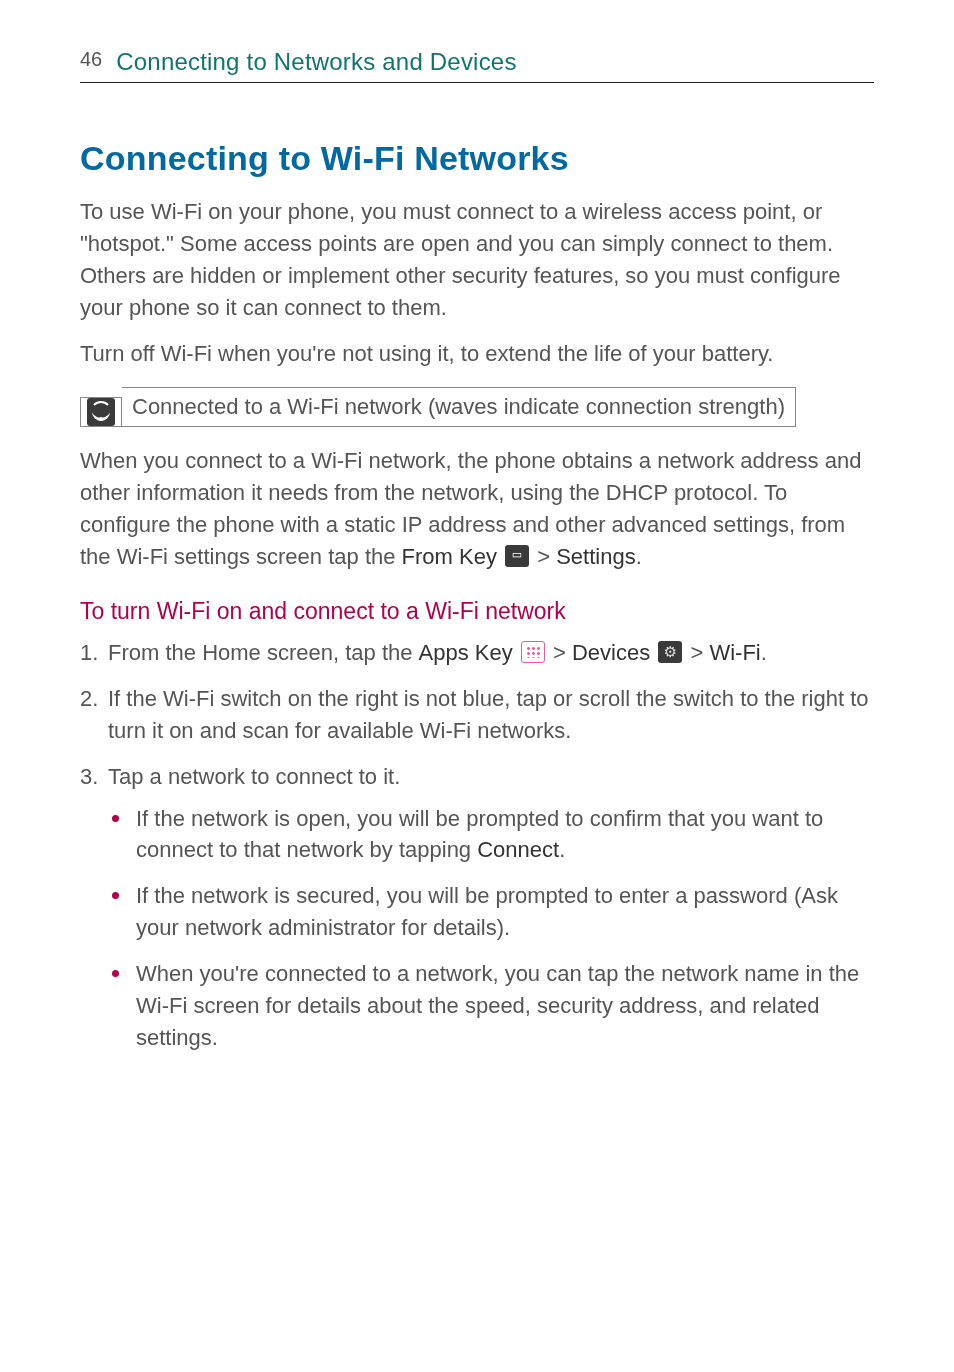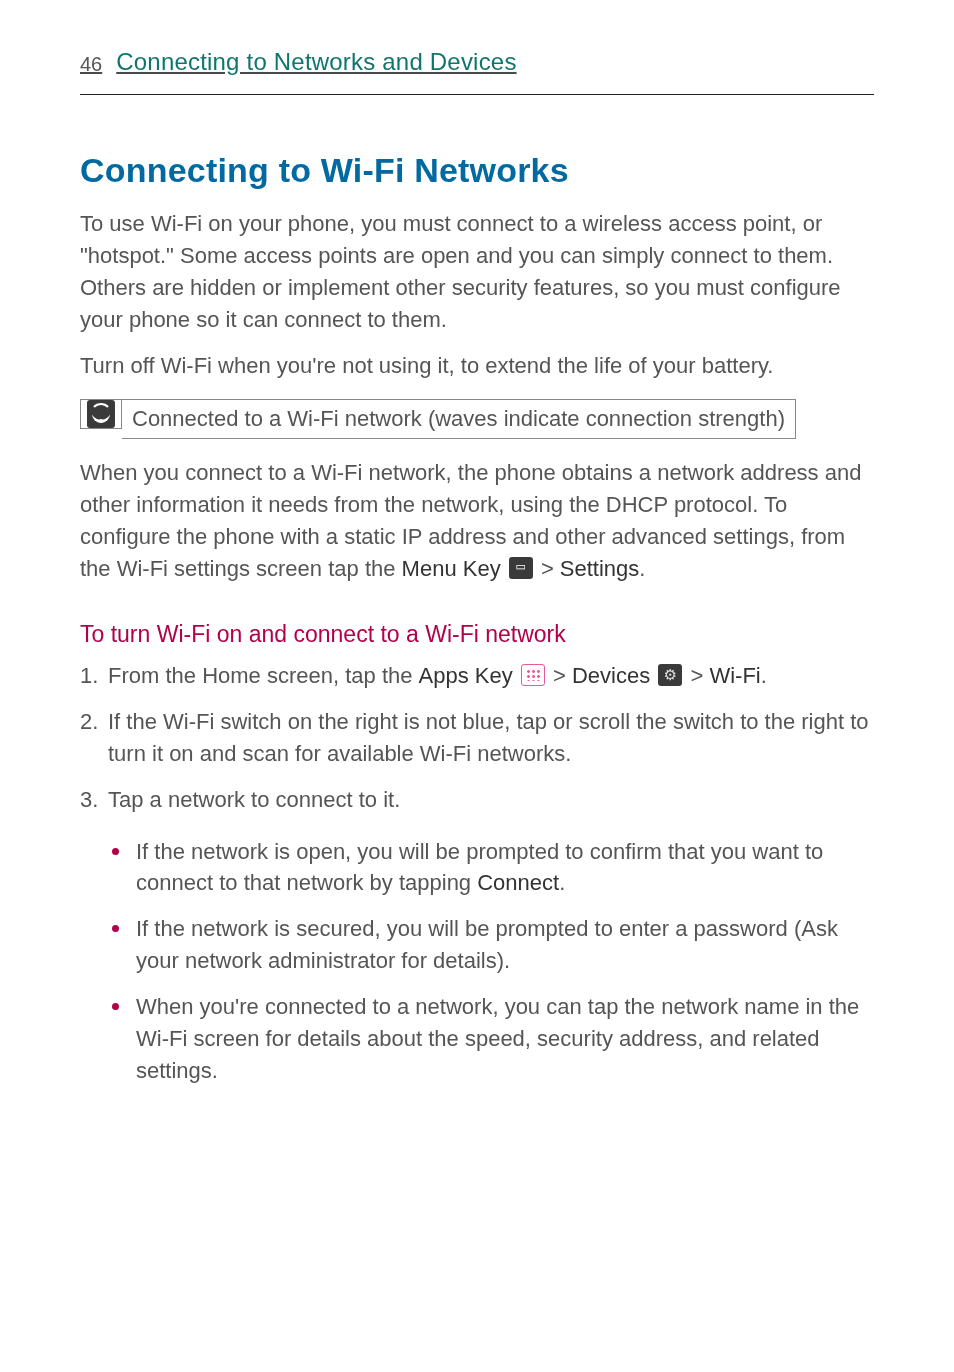--- a/index.html
+++ b/index.html
@@ -9,25 +9,24 @@
       background: #ffffff;
       font-family: "Helvetica Neue", Arial, sans-serif;
       color: #4a4a4a;
       font-weight: 300;
     }
     .page {
       padding: 48px 80px 60px 80px;
     }
     .header-line {
       display: flex;
-      align-items: flex-end;
+      align-items: flex-start;
       border-bottom: 1.5px solid #222;
-      padding-bottom: 18px;
+      padding-bottom: 6px;
       margin-bottom: 56px;
-      text-decoration: underline;
     }
     .page-num {
       font-size: 20px;
       color: #555;
       font-weight: 400;
       margin-right: 14px;
     }
     .header-title {
       font-size: 24px;
       color: #0f766e;
@@ -43,21 +42,21 @@
     }
     p.body {
       font-size: 22px;
       line-height: 1.45;
       color: #555;
       margin-bottom: 14px;
       font-weight: 300;
     }
     .icon-box {
       display: flex;
-      align-items: flex-start;
+      align-items: flex-end;
       margin: 18px 0 18px 0;
     }
     .icon-cell {
       border: 1px solid #888;
       width: 42px;
       display: flex;
       align-items: center;
       justify-content: center;
       background: #fff;
     }
@@ -138,21 +137,21 @@
       color: #ddd;
       font-size: 15px;
       left: 50%;
       top: 50%;
       transform: translate(-50%,-52%);
     }
     .subhead {
       font-size: 23px;
       color: #b2004b;
       font-weight: 500;
-      margin-top: 36px;
+      margin-top: 25px;
       margin-bottom: 12px;
     }
     ol.steps {
       list-style: none;
       counter-reset: step;
     }
     ol.steps > li {
       counter-increment: step;
       font-size: 22px;
       line-height: 1.45;
@@ -164,21 +163,21 @@
     }
     ol.steps > li::before {
       content: counter(step) ".";
       position: absolute;
       left: 0;
       top: 0;
       color: #555;
     }
     ul.bullets {
       list-style: none;
-      margin-top: 20px;
+      margin-top: 10px;
     }
     ul.bullets > li {
       font-size: 22px;
       line-height: 1.45;
       color: #555;
       font-weight: 300;
       padding-left: 28px;
       position: relative;
       margin-bottom: 14px;
     }
@@ -209,21 +208,21 @@
   <p class="body">Turn off Wi-Fi when you're not using it, to extend the life of your battery.</p>
 
   <div class="icon-box">
     <div class="icon-cell">
       <div class="icon-wifi"></div>
     </div>
     <div class="icon-text-cell">Connected to a Wi-Fi network (waves indicate connection strength)</div>
   </div>
 
   <p class="body">
-    <span>When you connect to a Wi-Fi network, the phone obtains a network address and other information it needs from the network, using the DHCP protocol. To configure the phone with a static IP address and other advanced settings, from the Wi-Fi settings screen tap the </span><span class="strong">Menu Key</span>
+    <span>When you connect to a Wi-Fi network, the phone obtains a network address and other information it needs from the network, using the DHCP protocol. To configure the phone with a static IP address and other advanced settings, from the Wi-Fi settings screen tap the </span><span class="strong">From Key</span>
     <span class="inline-icon menu"></span><span> &gt; </span><span class="strong">Settings</span><span>.</span>
   </p>
 
   <h2 class="subhead">To turn Wi-Fi on and connect to a Wi-Fi network</h2>
 
   <ol class="steps">
     <li>
       <span>From the Home screen, tap the </span><span class="strong">Apps Key</span>
       <span class="inline-icon apps"></span><span> &gt; </span><span class="strong">Devices</span>
       <span class="inline-icon settings"></span><span> &gt; </span><span class="strong">Wi-Fi</span><span>.</span>

